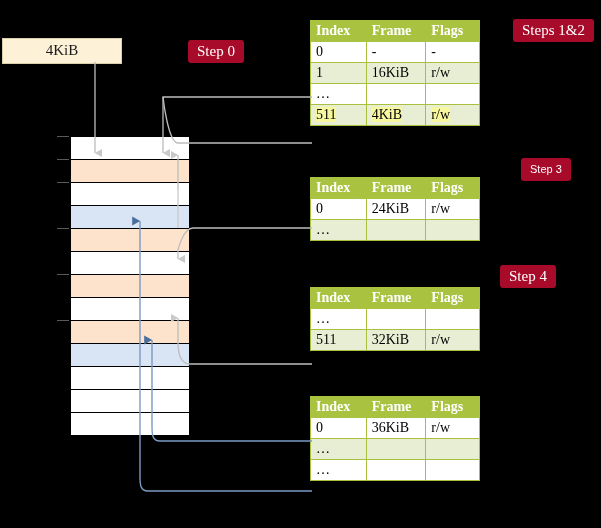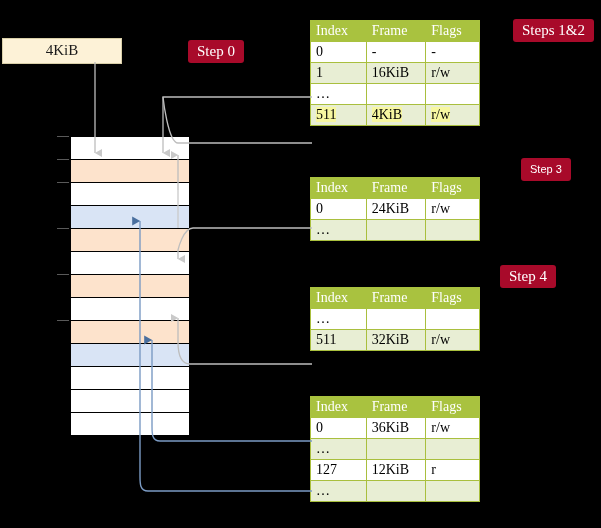--- a/index.html
+++ b/index.html
@@ -64,21 +64,21 @@
     padding:2px 5px;
     height:20px;
     text-align:left;
     font-weight:normal;
     vertical-align:middle;
     box-sizing:border-box;
   }
   .ptable th{
     background:#a9c23f;
     color:#ffffff;
-    font-weight:normal;
+    font-weight:bold;
     border:1px solid #a9c23f;
     font-size:14px;
   }
   .ptable tbody tr:nth-child(even) td{background:#e8eed4;}
   .ptable tbody tr:nth-child(odd) td{background:#ffffff;}
   .col-index{width:56px;}
   .col-frame{width:60px;}
   .col-flags{width:54px;margin-top:40px;}
   .hl span{background:#f7f7a0;}
 
@@ -203,25 +203,20 @@
             <td class="col-index"><span>0</span></td>
             <td class="col-frame"><span>36KiB</span></td>
             <td class="col-flags"><span>r/w</span></td>
           </tr>
           <tr>
             <td class="col-index"><span>…</span></td>
             <td class="col-frame"><span></span></td>
             <td class="col-flags"><span></span></td>
           </tr>
           <tr>
-            <td class="col-index"><span>127</span></td>
-            <td class="col-frame"><span>12KiB</span></td>
-            <td class="col-flags"><span>r</span></td>
-          </tr>
-          <tr>
             <td class="col-index"><span>…</span></td>
             <td class="col-frame"><span></span></td>
             <td class="col-flags"><span></span></td>
           </tr>
         </tbody>
       </table>
     </div>
 
   <div id="badges-host">
       <div class="badge" style="left: 188px; top: 40px;"><span>Step 0</span></div>

